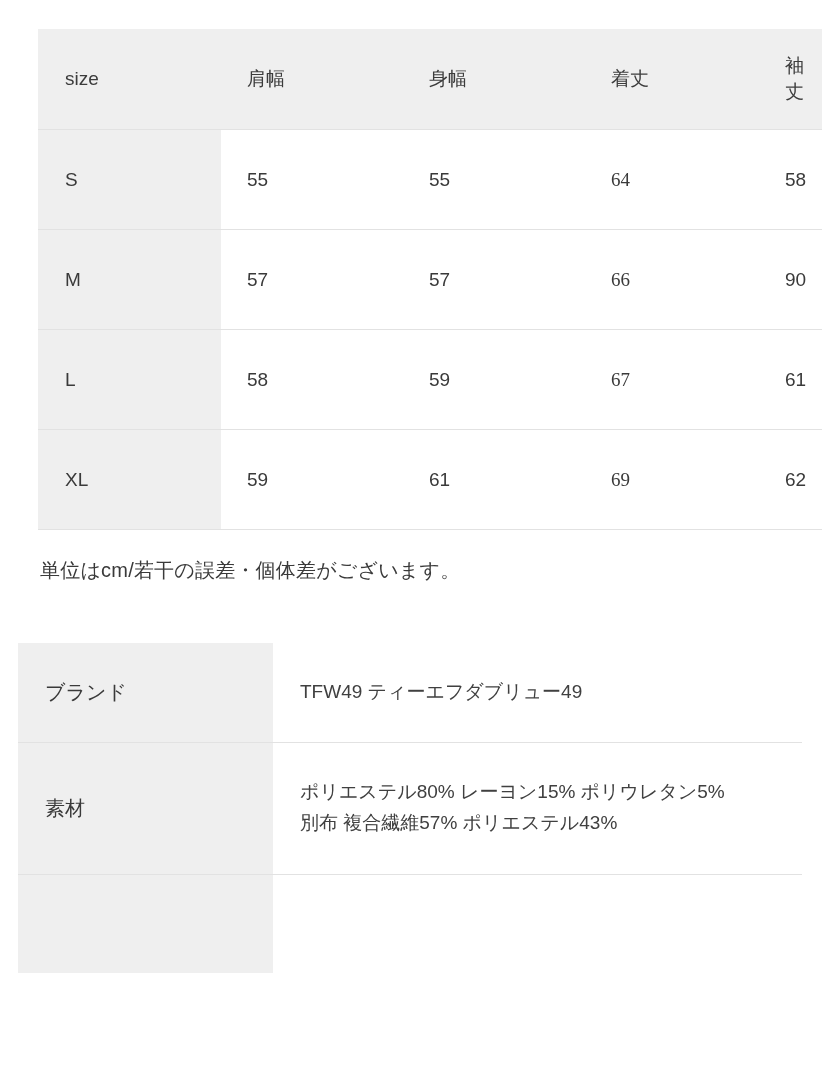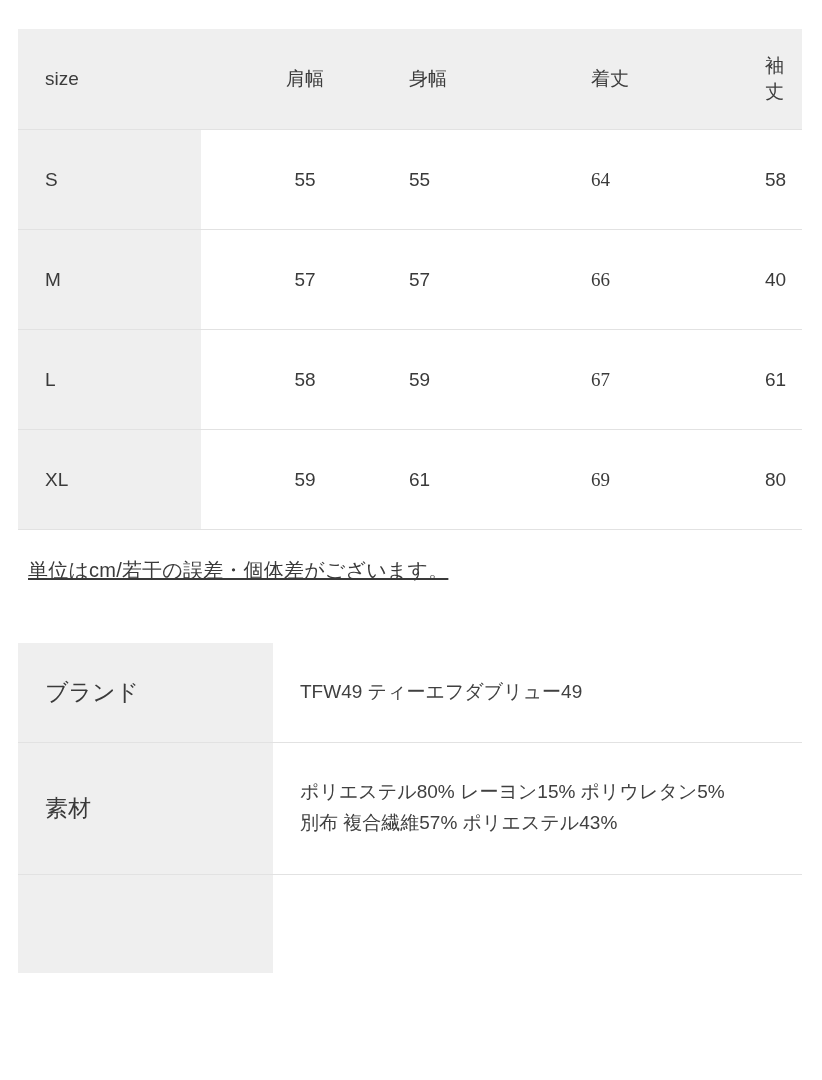--- a/index.html
+++ b/index.html
@@ -22,20 +22,21 @@
     box-sizing: border-box;
     padding: 0 18px;
   }
 
   
   .size-table {
     width: 784px;
     border-collapse: collapse;
     margin-top: 29px;
     table-layout: fixed;
+    margin-left: 20px;
   }
   .size-table th,
   .size-table td {
     text-align: left;
     font-weight: normal;
     font-size: 19px;
     color: #3a3a3a;
     border-bottom: 1px solid #e2e2e2;
     padding: 0;
     height: 99px;
@@ -47,47 +48,46 @@
     color: #3c3c3c;
   }
   .size-table thead th:first-child,
   .size-table tbody td:first-child {
     padding-left: 27px;
     width: 156px;
   }
   .size-table tbody td:first-child {
     background: #efefef;
   }
-  .size-table th.c1, .size-table td.c1 { padding-left: 26px; width: 156px; text-align: center; }
+  .size-table th.c1, .size-table td.c1 { padding-left: 26px; width: 156px; }
   .size-table th.c2, .size-table td.c2 { padding-left: 26px; width: 156px; }
   .size-table th.c3, .size-table td.c3 { padding-left: 26px; width: 148px; font-family: Liberation Serif, serif; }
   .size-table th.c4, .size-table td.c4 { padding-left: 26px; }
   .size-table thead th:first-child { background: #efefef; }
 
   .note {
     font-size: 20px;
     color: #3a3a3a;
-    margin: 27px 0 0 10px;
+    margin: 27px 0 0 22px;
     letter-spacing: 0.2px;
-    text-decoration: underline;
   }
 
   
   .spec-table {
     width: 784px;
     border-collapse: collapse;
     margin-top: 59px;
     table-layout: fixed;
   }
   .spec-table th {
     width: 228px;
     background: #efefef;
     text-align: left;
     font-weight: normal;
-    font-size: 23px;
+    font-size: 20px;
     color: #3a3a3a;
     padding: 0 0 0 27px;
     border-bottom: 1px solid #e2e2e2;
     vertical-align: middle;
   }
   .spec-table td {
     font-size: 19px;
     color: #404040;
     padding: 0 0 0 27px;
     border-bottom: 1px solid #e2e2e2;
@@ -120,35 +120,35 @@
         <td class="c1">55</td>
         <td class="c2">55</td>
         <td class="c3">64</td>
         <td class="c4">58</td>
       </tr>
       <tr>
         <td>M</td>
         <td class="c1">57</td>
         <td class="c2">57</td>
         <td class="c3">66</td>
-        <td class="c4">40</td>
+        <td class="c4">90</td>
       </tr>
       <tr>
         <td>L</td>
         <td class="c1">58</td>
         <td class="c2">59</td>
         <td class="c3">67</td>
         <td class="c4">61</td>
       </tr>
       <tr>
         <td>XL</td>
         <td class="c1">59</td>
         <td class="c2">61</td>
         <td class="c3">69</td>
-        <td class="c4">80</td>
+        <td class="c4">62</td>
       </tr>
     </tbody>
   </table>
 
   <p class="note">単位はcm/若干の誤差・個体差がございます。</p>
 
   <table class="spec-table">
     <tbody>
       <tr>
         <th>ブランド</th>

